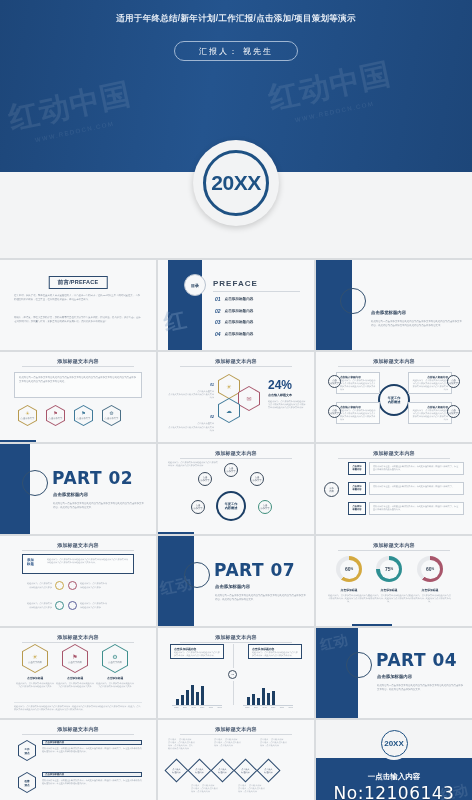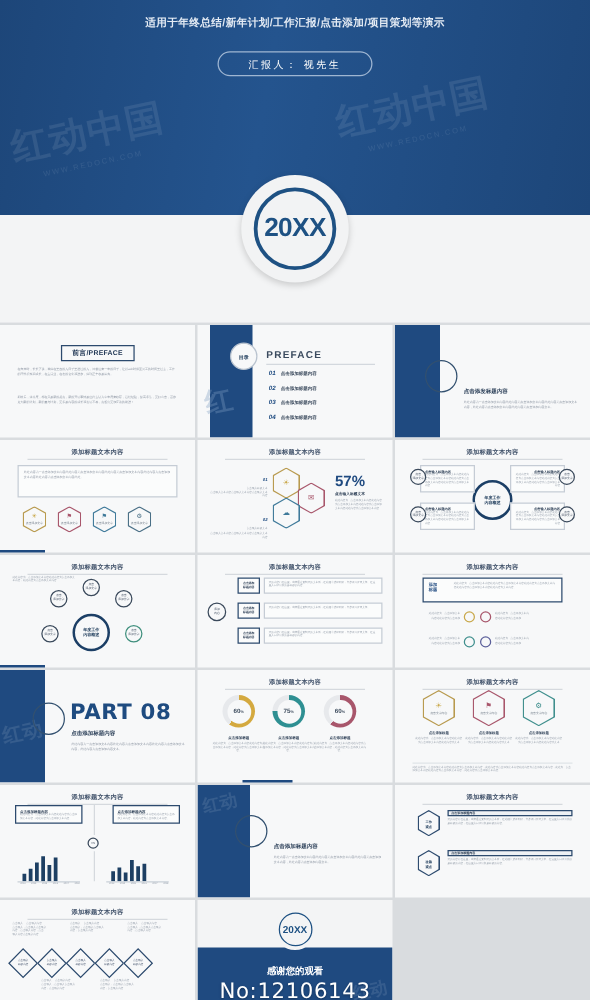--- a/index.html
+++ b/index.html
@@ -328,21 +328,21 @@
         <div class="inner">
             <span class="glyph" style="color:#a8566b;font-size:6px">✉</span>
           </div>
       </div>
       <div class="hexo" style="position:absolute;left:60px;top:46px;width:22px;height:25px">
         <div class="ring" style="background:#3f7a9a"></div>
         <div class="inner">
             <span class="glyph" style="color:#3f7a9a;font-size:6px">☁</span>
           </div>
       </div>
-      <div style="position:absolute;left:110px;top:26px;font-size:12px;color:#1f4a80;font-weight:700">57%</div>
+      <div style="position:absolute;left:110px;top:26px;font-size:12px;color:#1f4a80;font-weight:700">24%</div>
       <div class="lbl" style="position:absolute;left:110px;top:41px;font-size:3px">点击输入标题文本</div>
       <div class="tiny2" style="position:absolute;left:110px;top:48px;right:8px">此处内容为一点击添加文本内容此处内容为点击添加文本内容此处内容为点击添加文本内容此处内容为点击添加文本内容</div>
     </div>
 
     <div class="slide">
       <div class="slide-cap">添加标题文本内容</div>
       <div class="big-ring" style="left:62px;top:32px;width:32px;height:32px;white-space:pre-line">年度工作
 内容概述</div>
       <div class="box-out" style="left:20px;top:20px;width:44px;height:22px">
         <div class="lbl" style="font-size:2.6px;padding:2px 3px 0">点击输入标题内容</div>
@@ -363,20 +363,27 @@
       <div class="mini-ring" style="left:12px;top:23px;width:13px;height:13px;white-space:pre-line">点击
 添加文字</div>
       <div class="mini-ring" style="left:12px;top:53px;width:13px;height:13px;white-space:pre-line">点击
 添加文字</div>
       <div class="mini-ring" style="right:12px;top:23px;width:13px;height:13px;white-space:pre-line">点击
 添加文字</div>
       <div class="mini-ring" style="right:12px;top:53px;width:13px;height:13px;white-space:pre-line">点击
 添加文字</div>
     </div>
 
+    <div class="slide">
+      <div class="blue-panel" style="left:0;top:0;width:30px;height:90px"></div>
+      <div class="part-ring" style="left:22px;top:26px"></div>
+      <div class="part-title" style="left:52px;top:24px">PART 02</div>
+      <div class="part-sub" style="left:53px;top:48px">点击添发标题内容</div>
+      <div class="part-desc tiny" style="left:53px;top:58px;right:10px">此处内容为一点击添加文本内容此处内容为点击添加文本内容此处内容为点击添加文本内容，此处内容为点击添加内容文本。</div>
+    </div>
 
     <div class="slide">
       <div class="slide-cap">添加标题文本内容</div>
       <div class="tiny2" style="position:absolute;left:10px;top:17px;width:50px">此处内容为一点击添加文本内容此处内容为点击添加文本内容，此处内容为点击添加文本内容</div>
       <div class="big-ring" style="left:58px;top:47px;width:30px;height:30px;white-space:pre-line">年度工作
 内容概述</div>
       <div class="mini-ring" style="left:40px;top:28px;width:14px;height:14px;white-space:pre-line">点击
 添加文字</div>
       <div class="mini-ring" style="left:66px;top:19px;width:14px;height:14px;white-space:pre-line">点击
 添加文字</div>
@@ -440,21 +447,21 @@
       <div style="position:absolute;left:68px;top:65px;display:flex;align-items:center;gap:3px">
         <div style="width:9px;height:9px;border-radius:50%;border:1.2px solid #5b5f9a"></div>
         <div class="tiny2" style="width:28px">此处内容为一点击添加文本内容此处内容为点击添加</div>
       </div>
     </div>
 
     <div class="slide">
       <div class="blue-panel" style="left:0;top:0;width:36px;height:90px"></div>
       <div class="wm-dark" style="left:2px;top:40px;font-size:16px">红动</div>
       <div class="part-ring" style="left:26px;top:26px"></div>
-      <div class="part-title" style="left:56px;top:24px">PART 08</div>
+      <div class="part-title" style="left:56px;top:24px">PART 07</div>
       <div class="part-sub" style="left:57px;top:48px">点击添加标题内容</div>
       <div class="part-desc tiny" style="left:57px;top:58px;right:8px">此处内容为一点击添加文本内容此处内容为点击添加文本内容此处内容为点击添加文本内容，此处内容为点击添加内容文本。</div>
     </div>
 
     <div class="slide">
       <div class="slide-cap">添加标题文本内容</div>
       <div class="kpi" style="left:20px;top:20px">
         <div class="donut" style="background:conic-gradient(#d4a93f 0% 60%, #e7e9ec 60% 100%)">
           <div class="hole">
               <span>60</span>
@@ -571,20 +578,21 @@
         <span>2016</span>
           <span>2017</span>
           <span>2018</span>
       </div>
     </div>
 
     <div class="slide">
       <div class="blue-panel" style="left:0;top:0;width:42px;height:90px"></div>
       <div class="wm-dark" style="left:4px;top:6px;font-size:14px">红动</div>
       <div class="part-ring" style="left:30px;top:24px"></div>
+      <div class="part-title" style="left:60px;top:22px">PART 04</div>
       <div class="part-sub" style="left:61px;top:46px">点击添加标题内容</div>
       <div class="part-desc tiny" style="left:61px;top:56px;right:8px">此处内容为一点击添加文本内容此处内容为点击添加文本内容此处内容为点击添加文本内容，此处内容为点击添加内容文本。</div>
     </div>
 
     <div class="slide">
       <div class="slide-cap">添加标题文本内容</div>
       <div class="hexo" style="position:absolute;left:18px;top:20px;width:18px;height:21px">
         <div class="ring" style="background:#2c4a6e"></div>
         <div class="inner">
             <span style="font-size:2.6px;color:#24405f;white-space:pre-line;text-align:center;font-weight:700">工作
@@ -655,18 +663,18 @@
 点击输入，点击输入点击输入
 内容，点击输入内容</div>
     </div>
 
     <div class="slide final">
       <div class="final-blue"></div>
       <div class="wm-dark" style="right:4px;bottom:8px;font-size:14px">红动</div>
       <div class="final-med">
         <div class="r">20XX</div>
       </div>
-      <div class="final-thanks">感谢您的观看</div>
+      <div class="final-thanks">一点击输入内容</div>
       <div class="final-no">No:12106143</div>
     </div>
 
   </div>
 </div>
 
 </body></html>

